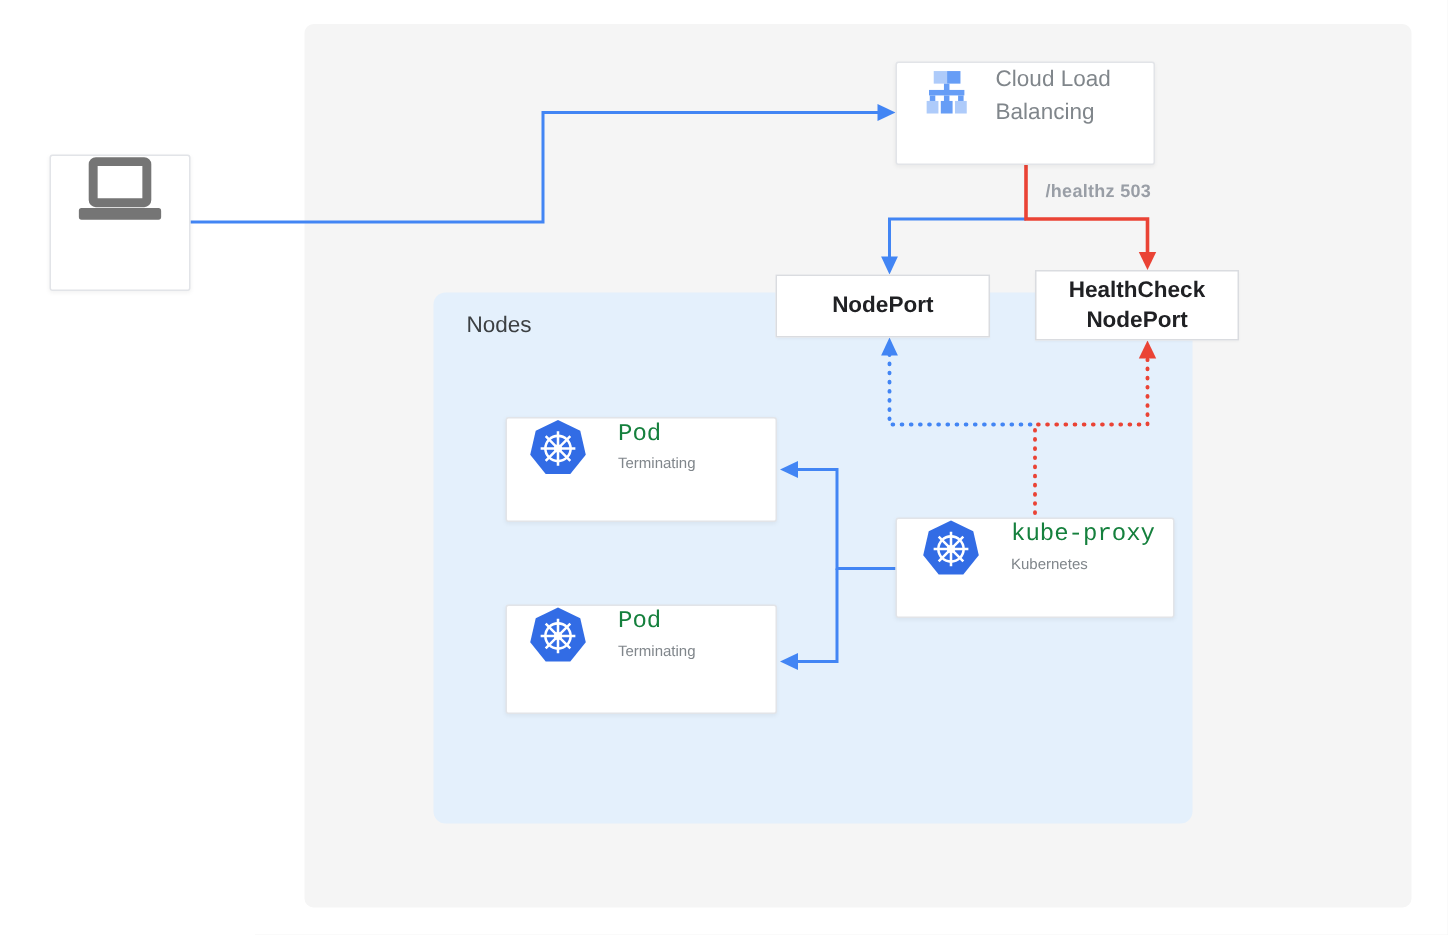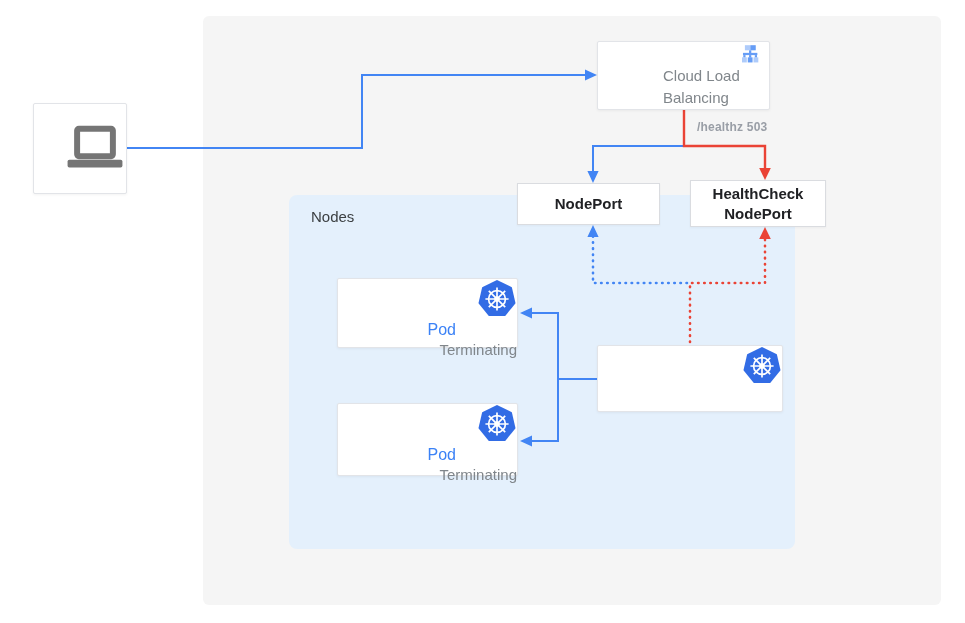--- a/index.html
+++ b/index.html
@@ -21,21 +21,21 @@
   }
   .connectors{position:absolute;left:0;top:0;pointer-events:none;}
   .ln-blue{stroke:var(--blue);stroke-width:2;fill:none;}
   .ln-red{stroke:var(--red);stroke-width:2.4;fill:none;}
   .dot{stroke-dasharray:0.5 5.6;stroke-linecap:round;stroke-width:2.6;}
   .ar-blue{fill:var(--blue);}
   .ar-red{fill:var(--red);}
   .card{
     position:absolute;background:#ffffff;border:1px solid #e2e4e8;
     border-radius:2px;box-shadow:0 1px 3px rgba(0,0,0,.05);
-    display:flex;align-items:flex-end;box-sizing:border-box;flex-direction:column;
+    display:flex;align-items:flex-start;box-sizing:border-box;
   }
   .client-card{left:33px;top:103px;width:94px;height:91px;justify-content:center;}
   .lb-card{left:597px;top:41px;width:173px;height:69px;padding-left:14px;}
   .lb-text{margin-left:14px;width:106px;font-size:15px;line-height:22px;color:var(--gray-text);}
   .portbox{
     position:absolute;background:#ffffff;border:1px solid #dadce0;
     display:flex;align-items:center;justify-content:center;text-align:center;
     font-size:15px;font-weight:bold;color:var(--dark-text);line-height:20px;
     box-shadow:0 1px 2px rgba(0,0,0,.04);box-sizing:border-box;
   }
@@ -43,22 +43,22 @@
   .hc-box{left:690px;top:180px;width:136px;height:47px;padding:0 16px;}
   .healthz-label{
     position:absolute;left:697px;top:120px;font-size:12px;font-weight:bold;
     color:#999ea6;letter-spacing:.2px;
   }
   .pod-card-1{left:337px;top:278px;width:181px;height:70px;padding-left:14px;}
   .pod-card-2{left:337px;top:403px;width:181px;height:73px;padding-left:14px;}
   .kp-card{left:597px;top:345px;width:186px;height:67px;padding-left:16px;}
   .k8s-icon{flex:0 0 auto;}
   .card-text{margin-left:20px;}
-  .card-title{font-size:16px;color:#3b82f6;line-height:21px;}
-  .card-sub{font-size:15px;color:var(--gray-text);line-height:20px;margin-left:12px;}
+  .card-title{font-size:16px;color:#15803d;line-height:21px;font-family:Liberation Mono, monospace;}
+  .card-sub{font-size:10px;color:var(--gray-text);line-height:20px;}
 </style>
 </head>
 <body>
 
 <div class="panel"></div>
 
 <div class="nodes-group">
   <span class="nodes-label">Nodes</span>
 </div>
 
@@ -158,13 +158,17 @@
 
 <div class="card kp-card">
   <svg class="k8s-icon" width="40" height="40" viewBox="0 0 38 38">
     <polygon points="19,1 33.1,7.8 36.6,23 26.8,35.2 11.2,35.2 1.4,23 4.9,7.8" fill="var(--k8s-blue)"></polygon>
     <g stroke="#ffffff" stroke-width="1.6">
       <circle cx="19" cy="19" r="8" fill="none"></circle>
       <path d="M19,8 L19,30 M8,19 L30,19 M11.2,11.2 L26.8,26.8 M26.8,11.2 L11.2,26.8"></path>
     </g>
     <circle cx="19" cy="19" r="2.6" fill="#ffffff"></circle>
   </svg>
+  <div class="card-text">
+    <div class="card-title">kube-proxy</div>
+    <div class="card-sub">Kubernetes</div>
+  </div>
 </div>
 
 </body></html>

